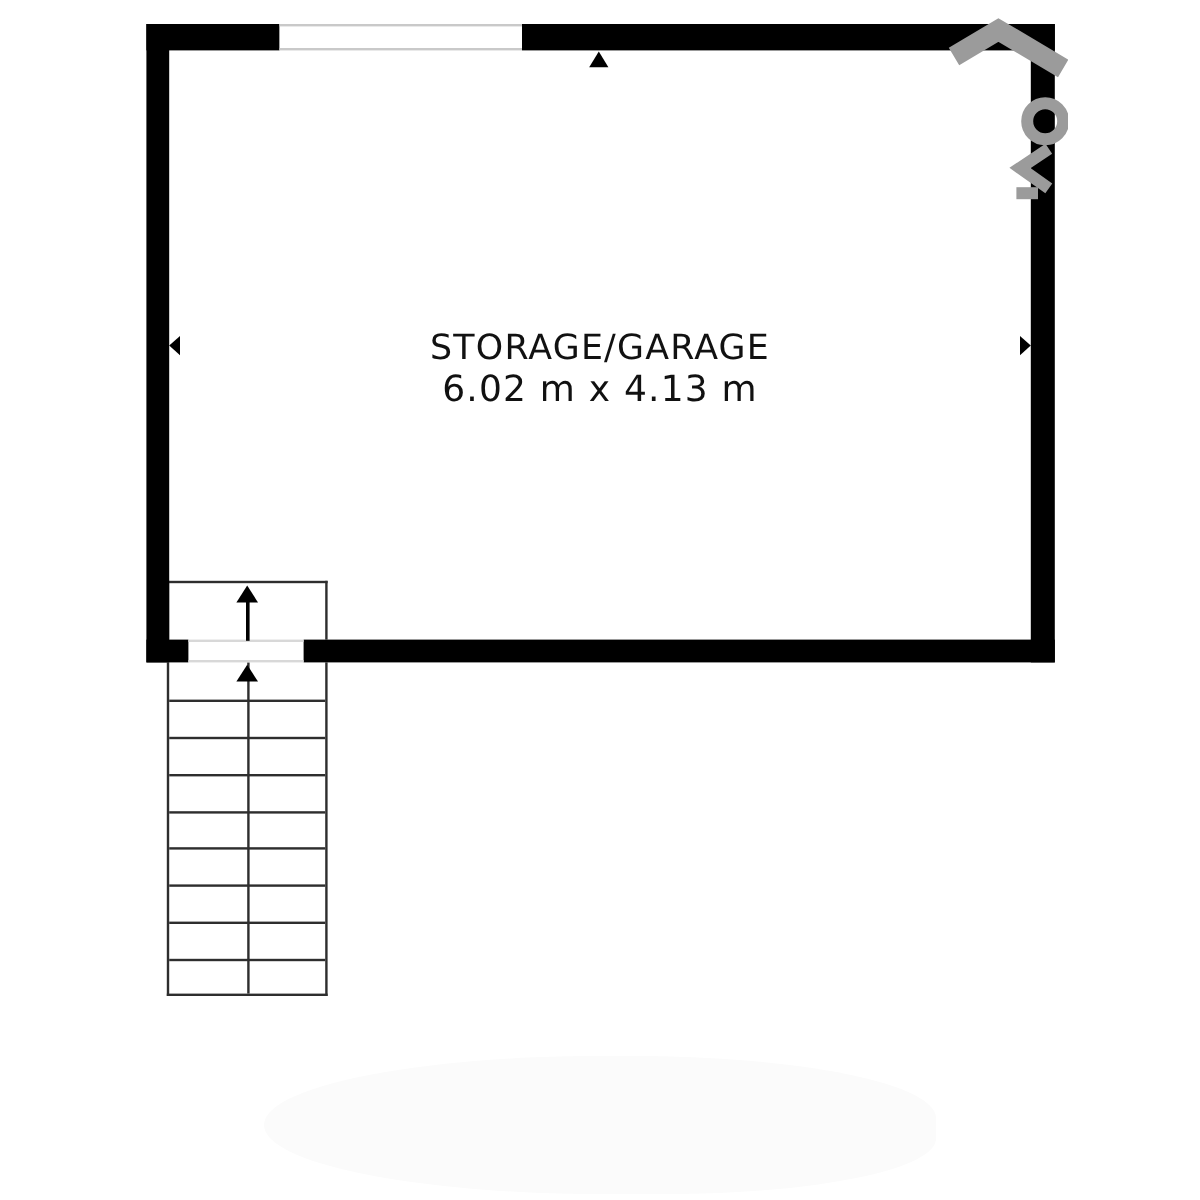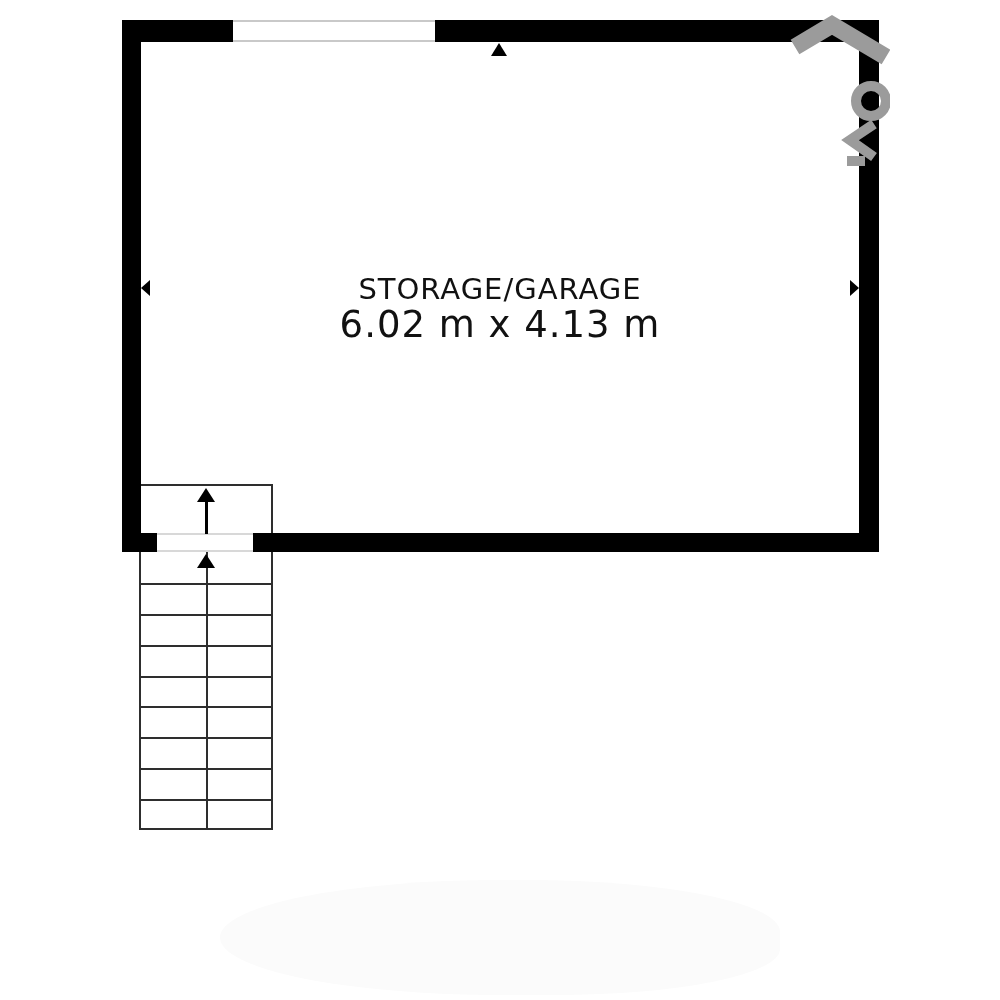--- a/index.html
+++ b/index.html
@@ -28,21 +28,21 @@
                 border-bottom:13px solid var(--wall);}
   .tri-left{border-top:8px solid transparent;border-bottom:8px solid transparent;
             border-right:9px solid var(--wall);}
   .tri-right{border-top:8px solid transparent;border-bottom:8px solid transparent;
              border-left:9px solid var(--wall);}
   .arrow-shaft{position:absolute;background:var(--wall);z-index:5;}
   
   .room-label{position:absolute;left:141px;top:272px;width:718px;text-align:center;
               color:var(--text);z-index:6;}
   .room-name{font-size:29px;letter-spacing:1px;line-height:35px;}
-  .room-dims{font-size:37px;letter-spacing:1px;line-height:35px;}
+  .room-dims{font-size:30px;letter-spacing:1px;line-height:35px;}
   .watermark-svg{position:absolute;left:780px;top:0;z-index:7;pointer-events:none;}
   .shadow-blob{position:absolute;left:220px;top:880px;width:560px;height:115px;
                background:#fbfbfb;border-radius:50% 45% 40% 50%;z-index:0;}
 </style>
 </head>
 <body>
 
 <div class="canvas">
 
   <div class="shadow-blob"></div>

